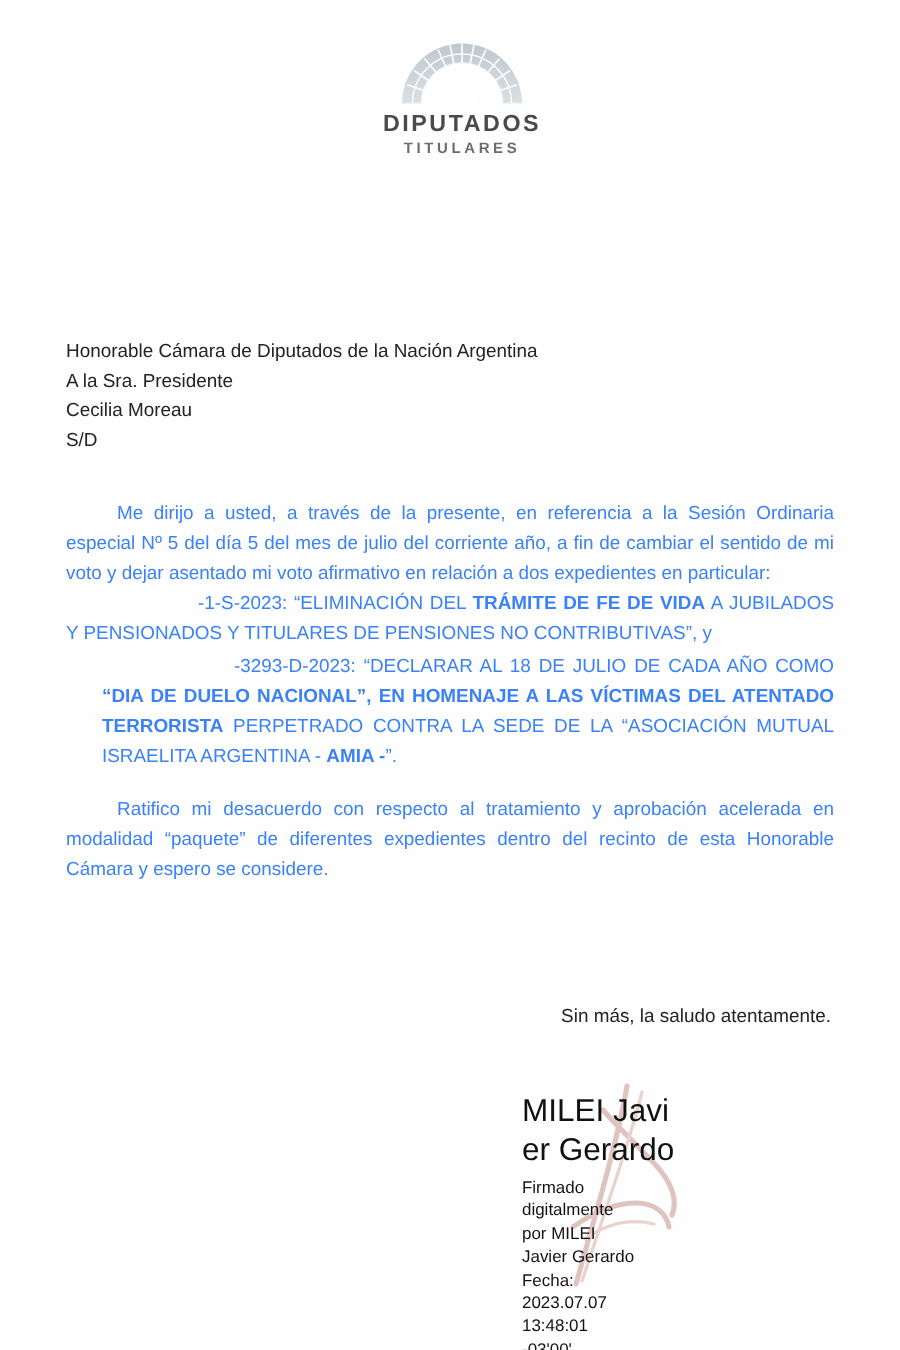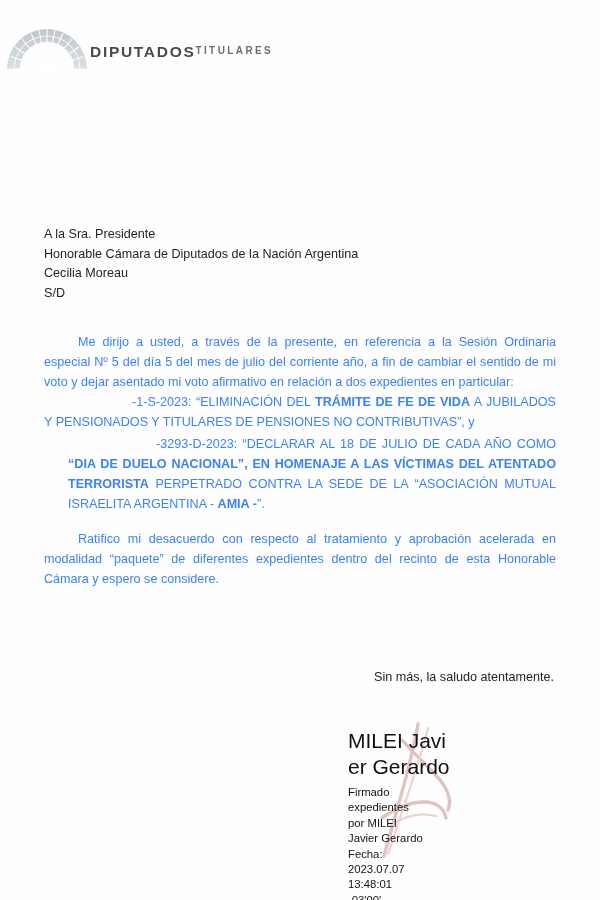--- a/index.html
+++ b/index.html
@@ -21,24 +21,24 @@
   .page {
     position: absolute;
     inset: 0;
     background: #fefefe;
   }
 
   
   .letterhead {
     position: absolute;
     top: 28px;
-    left: 4px;
+    left: 16px;
     right: 0;
     display: flex;
-    flex-direction: row;
+    flex-direction: column;
     align-items: center;
     text-align: right;
   }
   .logo-mark {
     width: 86px;
     height: 42px;
     display: block;
     opacity: 0.92;
   }
   .logo-word {
@@ -194,22 +194,22 @@
         <path d="M22,41 A21,21 0 0 1 64,41"></path>
       </g>
       <path d="M43,41 m-9,0 a9,9 0 0 1 18,0 Z" fill="#ffffff" opacity="0.85"></path>
     </svg>
     <div class="logo-word">DIPUTADOS</div>
     <div class="logo-sub">TITULARES</div>
   </div>
 
 
   <div class="addressee">
+    <div>Honorable Cámara de Diputados de la Nación Argentina</div>
     <div>A la Sra. Presidente</div>
-    <div>Honorable Cámara de Diputados de la Nación Argentina</div>
     <div>Cecilia Moreau</div>
     <div>S/D</div>
   </div>
 
   <div class="body-block">
     <p class="para">Me dirijo a usted, a través de la presente, en referencia a la Sesión Ordinaria especial Nº 5 del día 5 del mes de julio del corriente año, a fin de cambiar el sentido de mi voto y dejar asentado mi voto afirmativo en relación a dos expedientes en particular:</p>
     <p class="item"><span>-1-S-2023:</span><span> “ELIMINACIÓN DEL </span><b>TRÁMITE DE FE DE VIDA</b><span> A JUBILADOS Y PENSIONADOS Y TITULARES DE PENSIONES NO CONTRIBUTIVAS”, y</span></p>
     <p class="item second"><span>-3293-D-2023:</span><span> “DECLARAR AL 18 DE JULIO DE CADA AÑO COMO </span><b>“DIA DE DUELO NACIONAL”, EN HOMENAJE A LAS VÍCTIMAS DEL ATENTADO TERRORISTA</b><span> PERPETRADO CONTRA LA SEDE DE LA “ASOCIACIÓN MUTUAL ISRAELITA ARGENTINA - </span><b>AMIA -</b><span>”.</span></p>
     <p class="para spaced">Ratifico mi desacuerdo con respecto al tratamiento y aprobación acelerada en modalidad “paquete” de diferentes expedientes dentro del recinto de esta Honorable Cámara y espero se considere.</p>
   </div>
@@ -225,21 +225,21 @@
       </g>
       <g fill="none" stroke="#d7a8a0" stroke-width="2.2" stroke-linecap="round">
         <path d="M84,6 C78,30 70,54 62,78 C56,96 50,114 44,132"></path>
         <path d="M46,104 C60,94 76,90 92,94"></path>
       </g>
     </svg>
     <div class="sig-flex">
       <div class="sig-name">MILEI Javier Gerardo</div>
       <div class="sig-meta">
         <div>Firmado</div>
-        <div>expedientes</div>
+        <div>digitalmente</div>
         <div>por MILEI</div>
         <div>Javier Gerardo</div>
         <div>Fecha:</div>
         <div>2023.07.07</div>
         <div>13:48:01</div>
         <div>-03'00'</div>
       </div>
     </div>
 
   </div>

